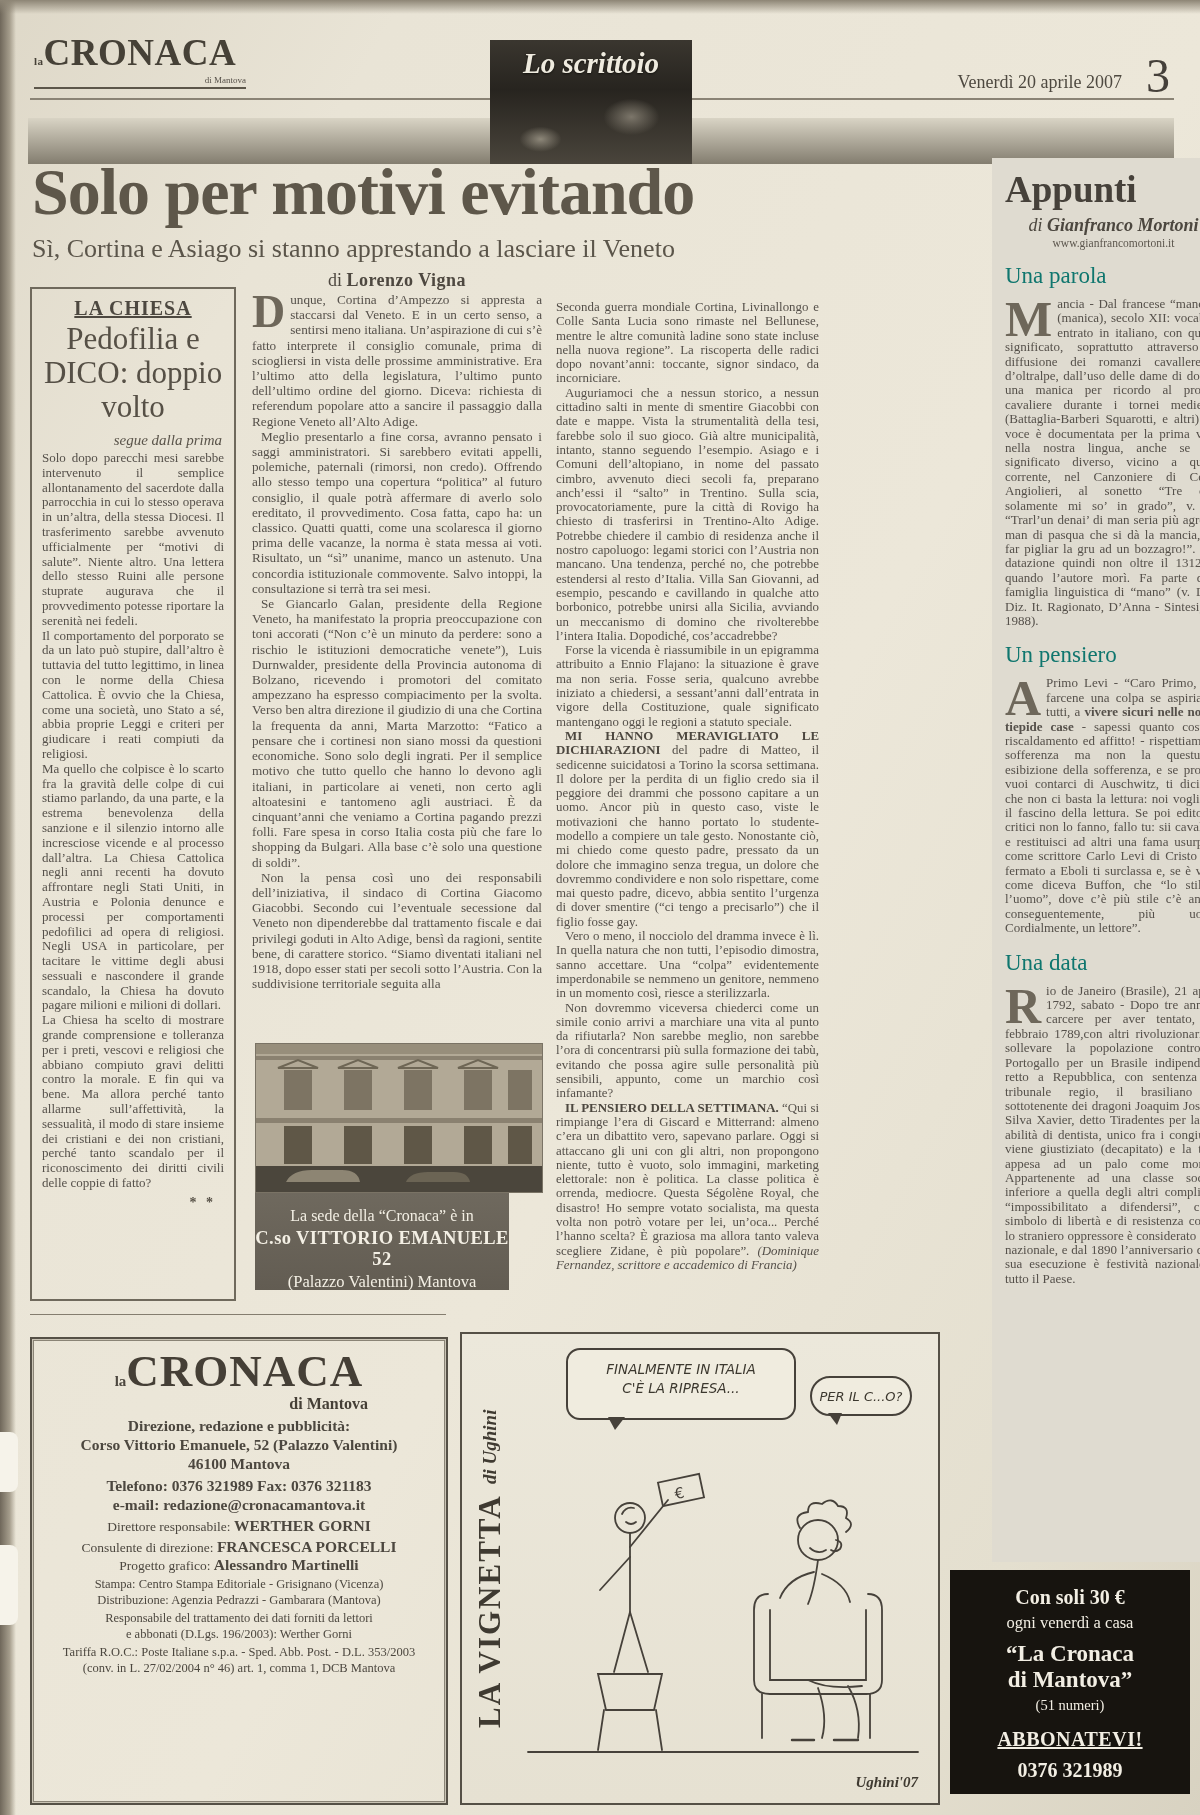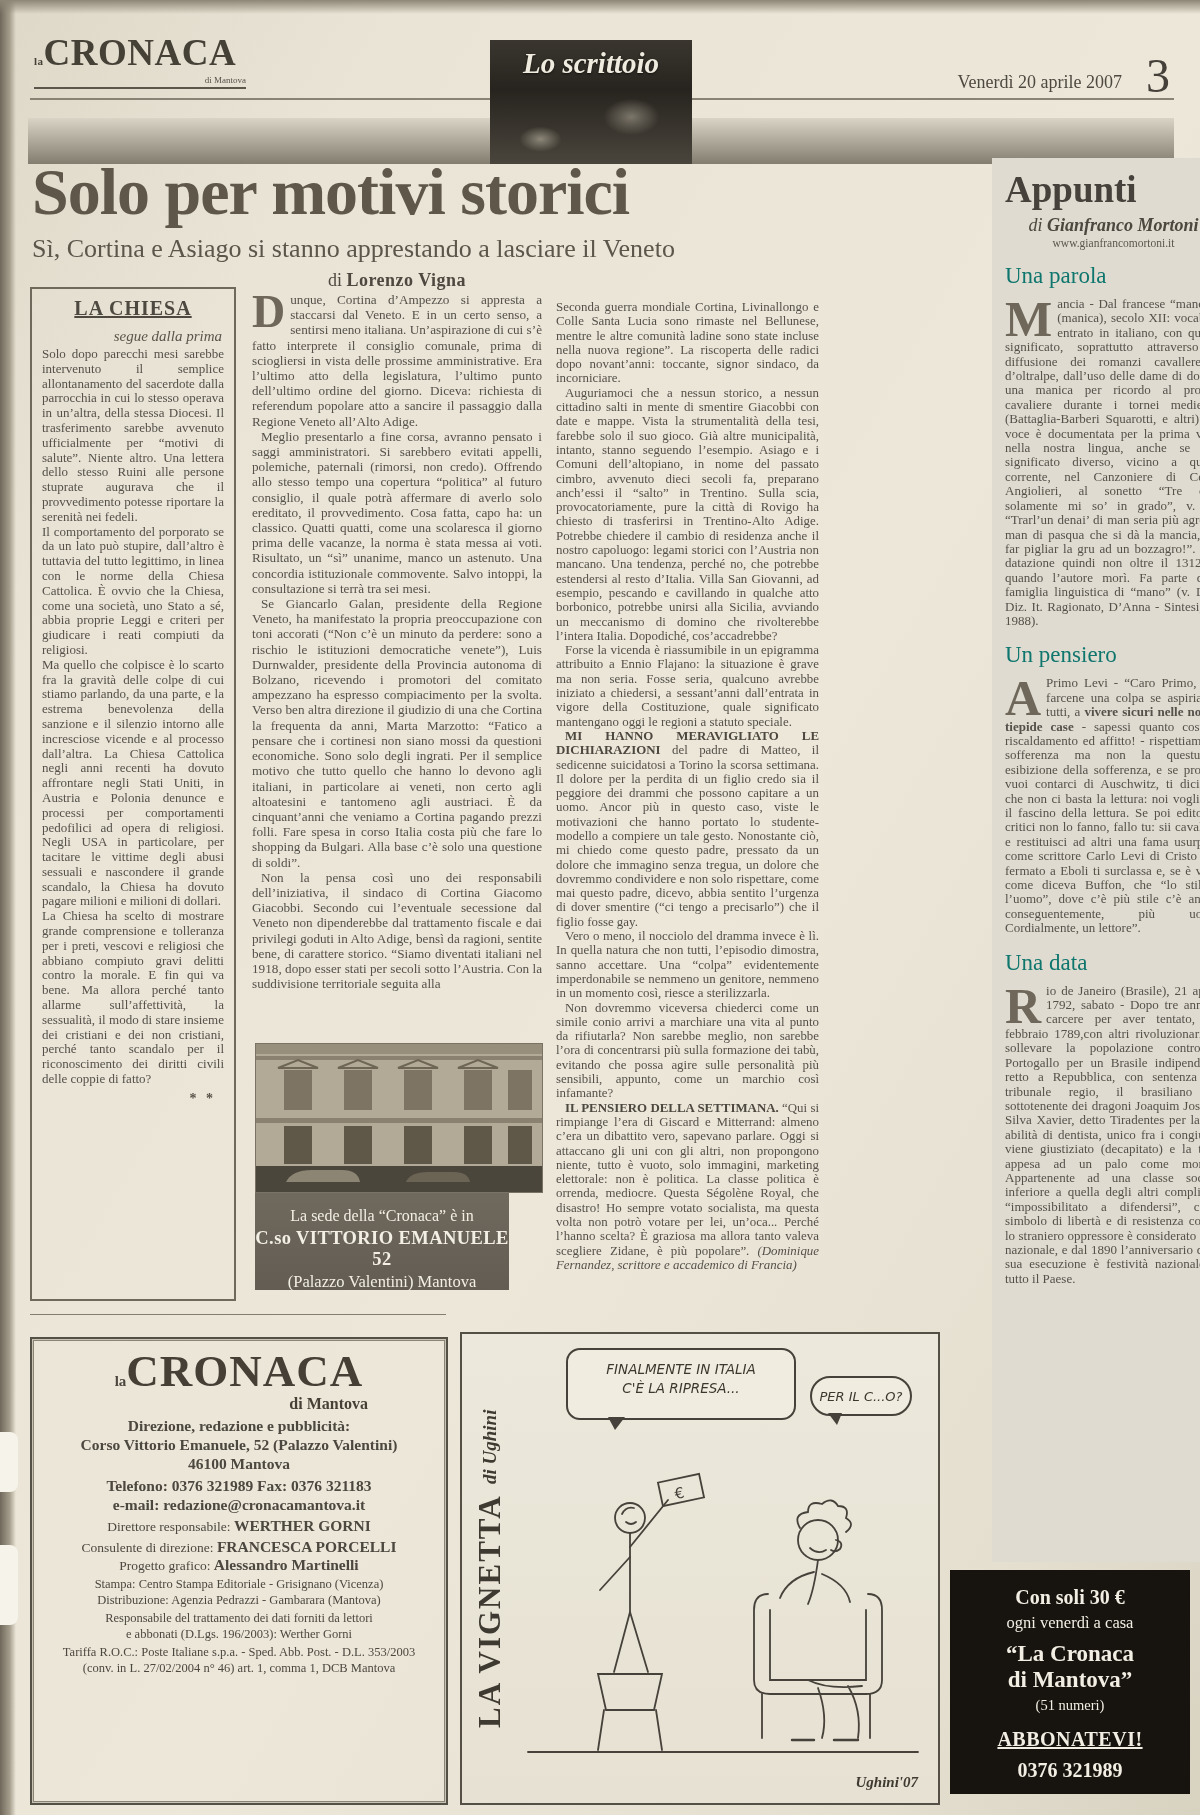--- a/index.html
+++ b/index.html
@@ -131,26 +131,27 @@
     <div class="logo-main"><span class="logo-prefix">la</span><span>CRONACA</span></div>
     <div class="logo-sub">di Mantova</div>
   </div>
   <div class="band"></div>
   <div class="scrittoio-box">
     <div class="scrittoio-label">Lo scrittoio</div>
   </div>
   <div class="date-block">Venerdì 20 aprile 2007</div>
   <div class="page-num">3</div>
 
-  <div class="headline">Solo per motivi storici</div>
+  <div class="headline">Solo per motivi evitando</div>
   <div class="subhead">Sì, Cortina e Asiago si stanno apprestando a lasciare il Veneto</div>
   <div class="byline"><span>di</span> <b>Lorenzo Vigna</b></div>
 
   <div class="church">
     <div class="church-kicker">LA CHIESA</div>
+    <div class="church-title">Pedofilia e DICO: doppio volto</div>
     <div class="church-continued">segue dalla prima</div>
     <div class="church-body">
       <p>Solo dopo parecchi mesi sarebbe intervenuto il semplice allontanamento del sacerdote dalla parrocchia in cui lo stesso operava in un’altra, della stessa Diocesi. Il trasferimento sarebbe avvenuto ufficialmente per “motivi di salute”. Niente altro. Una lettera dello stesso Ruini alle persone stuprate augurava che il provvedimento potesse riportare la serenità nei fedeli.</p>
       <p>Il comportamento del porporato se da un lato può stupire, dall’altro è tuttavia del tutto legittimo, in linea con le norme della Chiesa Cattolica. È ovvio che la Chiesa, come una società, uno Stato a sé, abbia proprie Leggi e criteri per giudicare i reati compiuti da religiosi.</p>
       <p>Ma quello che colpisce è lo scarto fra la gravità delle colpe di cui stiamo parlando, da una parte, e la estrema benevolenza della sanzione e il silenzio intorno alle incresciose vicende e al processo dall’altra. La Chiesa Cattolica negli anni recenti ha dovuto affrontare negli Stati Uniti, in Austria e Polonia denunce e processi per comportamenti pedofilici ad opera di religiosi. Negli USA in particolare, per tacitare le vittime degli abusi sessuali e nascondere il grande scandalo, la Chiesa ha dovuto pagare milioni e milioni di dollari.</p>
       <p>La Chiesa ha scelto di mostrare grande comprensione e tolleranza per i preti, vescovi e religiosi che abbiano compiuto gravi delitti contro la morale. E fin qui va bene. Ma allora perché tanto allarme sull’affettività, la sessualità, il modo di stare insieme dei cristiani e dei non cristiani, perché tanto scandalo per il riconoscimento dei diritti civili delle coppie di fatto?</p>
     </div>
     <div class="church-stars">* *</div>
   </div>
   <div class="left-rule"></div>

